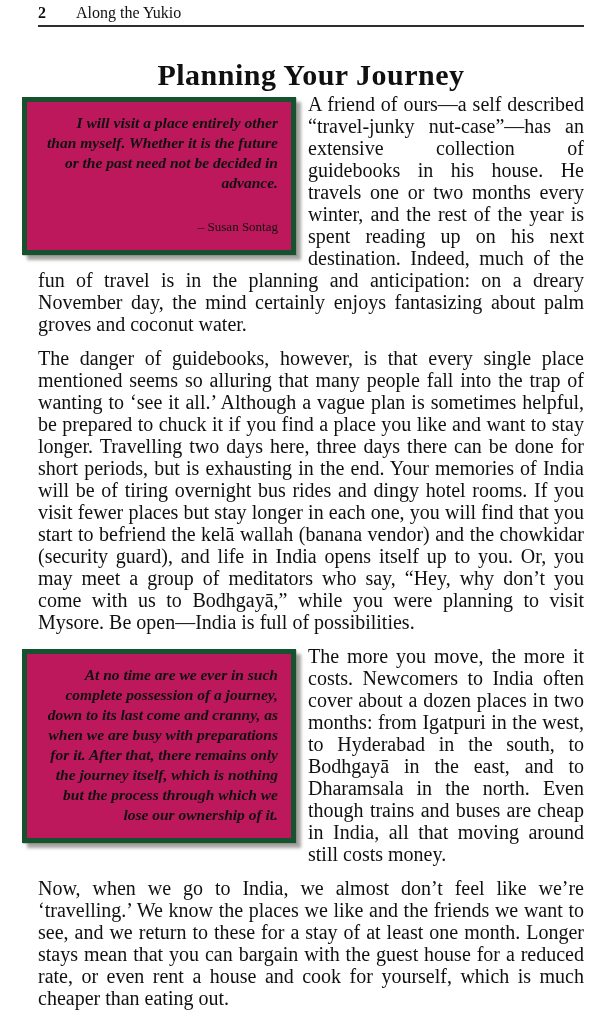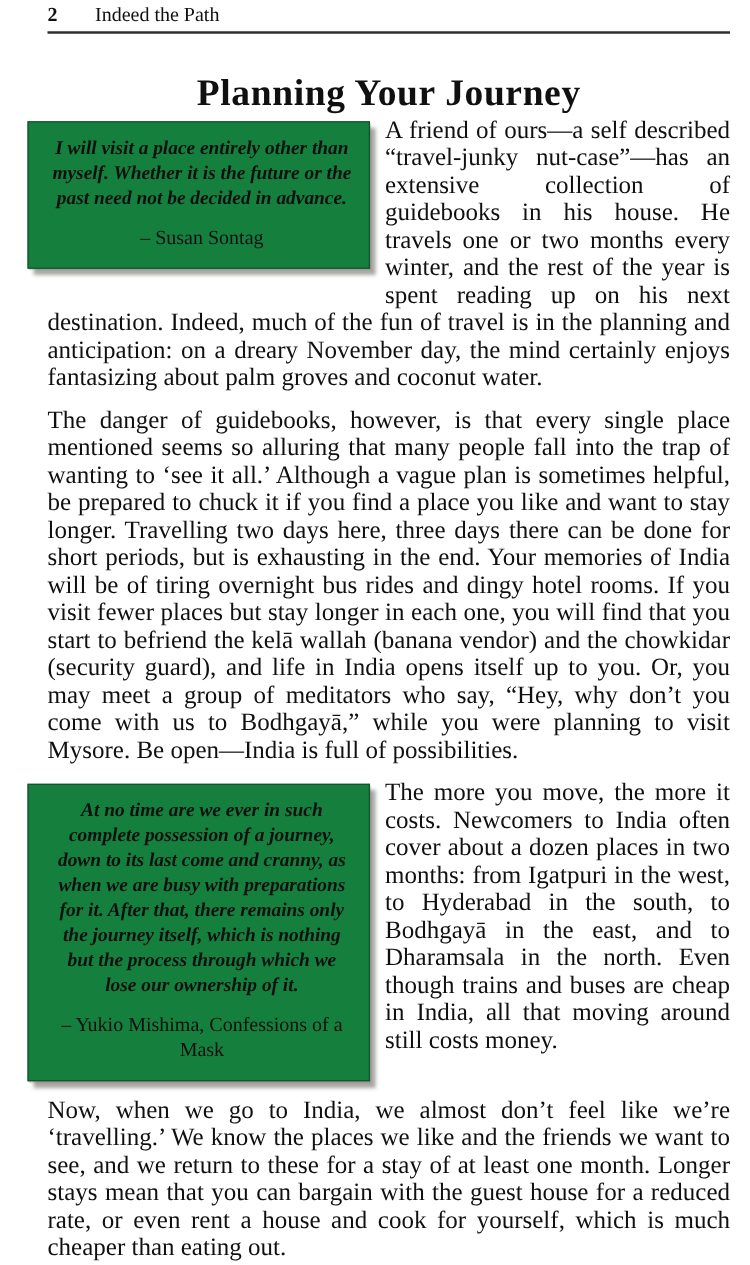--- a/index.html
+++ b/index.html
@@ -45,64 +45,63 @@
     text-align: justify;
     margin: 0 0 12px 0;
   }
   .flow::after { content: ""; display: block; clear: both; }
   .quote-box {
     float: left;
     box-sizing: border-box;
     width: 274px;
     margin: 4px 12px 12px -16px;
     padding: 11px 13px 13px 18px;
-    background: #15803d;
-    border: 1px solid #14532d;
+    background: #be185d;
+    border: 5px solid #14532d;
     box-shadow: 5px 5px 3px rgba(95, 92, 88, 0.55), 1px 1px 1px rgba(120,118,115,0.35);
-    text-align: center;
+    text-align: right;
   }
   .quote-text {
     font-style: italic;
     font-weight: bold;
     font-size: 15.5px;
     line-height: 20px;
   }
   .quote-attribution {
-    margin-top: 12px;
-    font-size: 16px;
+    margin-top: 24px;
+    font-size: 13px;
     line-height: 20px;
   }
   .it { }
 </style>
 </head>
 <body>
 
 <div class="page">
 
   <div class="running-header">
     <span class="pagenum">2</span>
-    <span class="booktitle">Indeed the Path</span>
+    <span class="booktitle">Along the Yukio</span>
   </div>
 
   <h1 class="chapter-title">Planning Your Journey</h1>
 
 
   <div class="flow">
     <aside class="quote-box">
       <div class="quote-text">I will visit a place entirely other than myself. Whether it is the future or the past need not be decided in advance.</div>
       <div class="quote-attribution">– Susan Sontag</div>
     </aside>
     <p class="body-para">A friend of ours—a self described “travel-junky nut-case”—has an extensive collection of guidebooks in his house. He travels one or two months every winter, and the rest of the year is spent reading up on his next destination. Indeed, much of the fun of travel is in the planning and anticipation: on a dreary November day, the mind certainly enjoys fantasizing about palm groves and coconut water.</p>
   </div>
 
   <p class="body-para"><span>The danger of guidebooks, however, is that every single place mentioned seems so alluring that many people fall into the trap of wanting to ‘see it all.’ Although a vague plan is sometimes helpful, be prepared to chuck it if you find a place you like and want to stay longer. Travelling two days here, three days there can be done for short periods, but is exhausting in the end. Your memories of India will be of tiring overnight bus rides and dingy hotel rooms. If you visit fewer places but stay longer in each one, you will find that you start to befriend the </span><span class="it">kelā wallah</span><span> (banana vendor) and the </span><span class="it">chowkidar</span><span> (security guard), and life in India opens itself up to you. Or, you may meet a group of meditators who say, “Hey, why don’t you come with us to Bodhgayā,” while you were planning to visit Mysore. Be open—India is full of possibilities.</span></p>
 
   <div class="flow">
     <aside class="quote-box">
       <div class="quote-text">At no time are we ever in such complete possession of a journey, down to its last come and cranny, as when we are busy with preparations for it. After that, there remains only the journey itself, which is nothing but the process through which we lose our ownership of it.</div>
-      <div class="quote-attribution"><span>– Yukio Mishima, </span><span class="it">Confessions of a Mask</span></div>
     </aside>
     <p class="body-para">The more you move, the more it costs. Newcomers to India often cover about a dozen places in two months: from Igatpuri in the west, to Hyderabad in the south, to Bodhgayā in the east, and to Dharamsala in the north. Even though trains and buses are cheap in India, all that moving around still costs money.</p>
   </div>
 
   <p class="body-para">Now, when we go to India, we almost don’t feel like we’re ‘travelling.’ We know the places we like and the friends we want to see, and we return to these for a stay of at least one month. Longer stays mean that you can bargain with the guest house for a reduced rate, or even rent a house and cook for yourself, which is much cheaper than eating out.</p>
 
 </div>
 
 </body></html>

